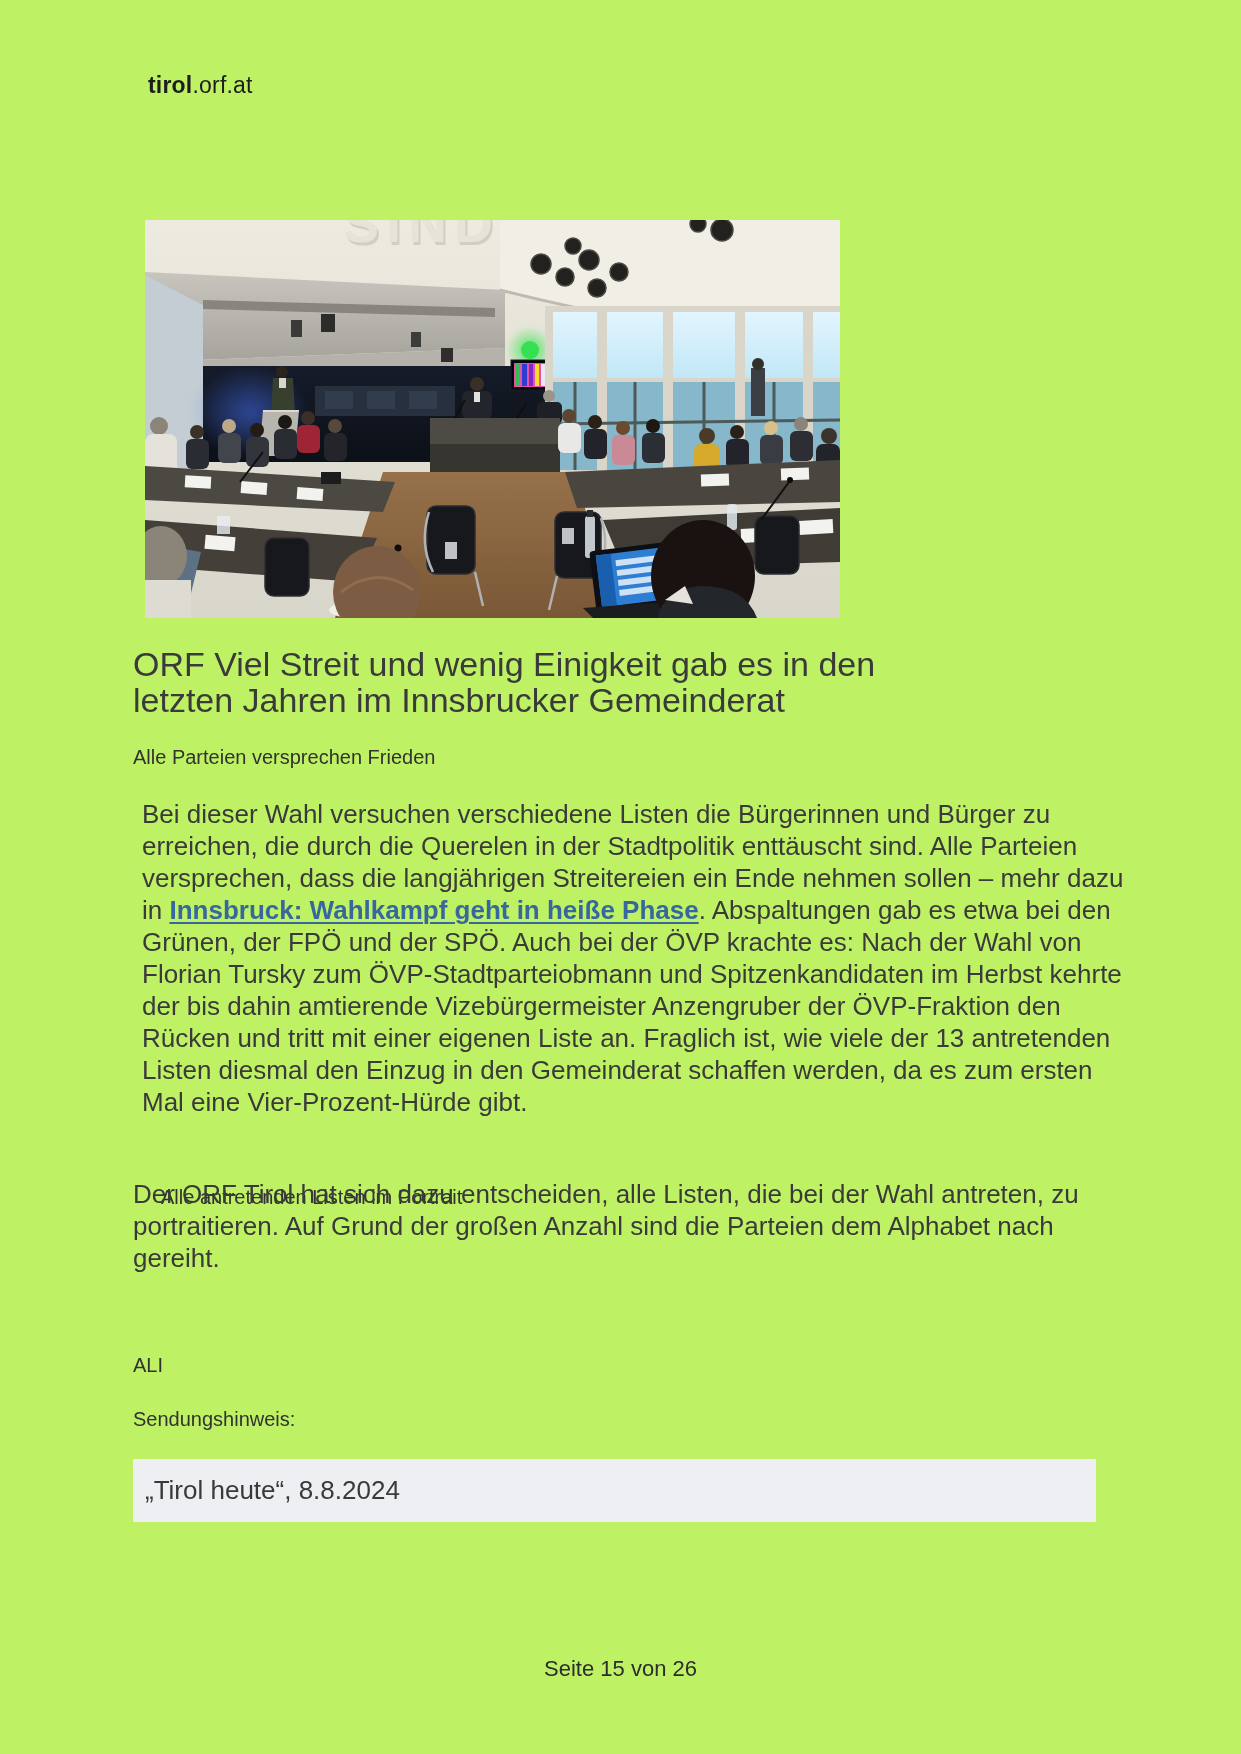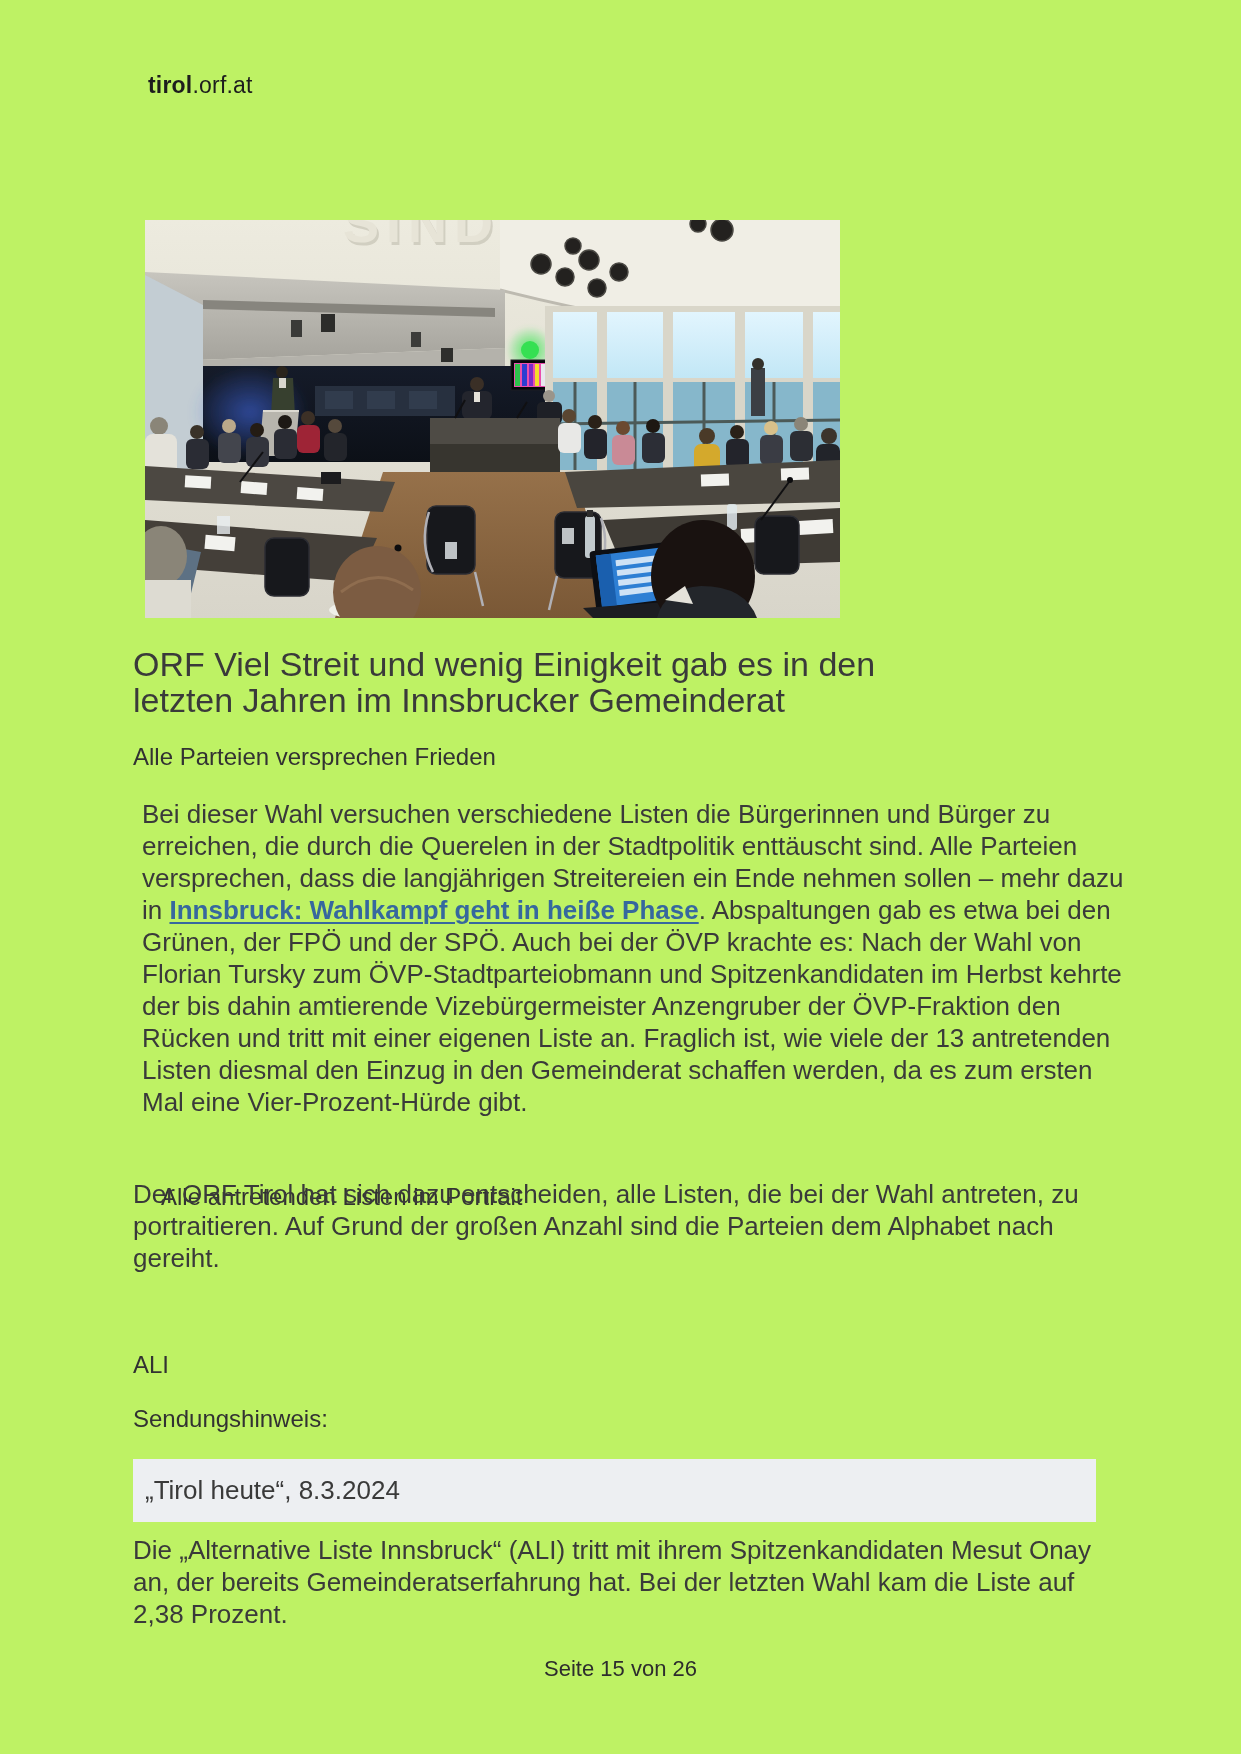--- a/index.html
+++ b/index.html
@@ -5,21 +5,21 @@
   html,body{margin:0;padding:0;background:#ffffff;}
   .page{
     position:relative;width:1241px;height:1754px;background:#bef264;
     font-family:"Liberation Sans","DejaVu Sans",sans-serif;overflow:hidden;
   }
   .brand{position:absolute;left:148px;top:72px;font-size:23px;color:#1d1d1d;letter-spacing:.2px;}
   .brand b{font-weight:700;}
   .photo{position:absolute;left:145px;top:220px;width:695px;height:398px;overflow:hidden;background:#dcdad2;}
   .photo svg{display:block;}
   .caption{position:absolute;left:133px;top:646px;width:800px;font-size:34px;line-height:36px;color:#3a3a3a;}
-  .subhead{position:absolute;left:133px;font-size:24px;line-height:26px;color:#323232;}
+  .subhead{position:absolute;left:133px;font-size:20px;line-height:26px;color:#323232;}
   .sh1{top:744px;}
   .sh2{top:1184px;margin-left:28px;}
   .sh3{top:1352px;}
   .sh4{top:1406px;}
   .para{position:absolute;left:133px;width:985px;font-size:26px;line-height:32px;color:#3a3a3a;margin:0;}
   .p1{top:798px;margin-left:9px;}
   .p2{top:1178px;}
   .p3{top:1534px;}
   .link{color:#36689e;font-weight:700;text-decoration:underline;text-decoration-thickness:2px;text-underline-offset:3px;cursor:pointer;}
   .broadcast-box{
@@ -277,23 +277,22 @@
   <p class="para p1"><span>Bei dieser Wahl versuchen verschiedene Listen die Bürgerinnen und Bürger zu erreichen, die durch die Querelen in der Stadtpolitik enttäuscht sind. Alle Parteien versprechen, dass die langjährigen Streitereien ein Ende nehmen sollen – mehr dazu in </span><a class="link">Innsbruck: Wahlkampf geht in heiße Phase</a><span>. Abspaltungen gab es etwa bei den Grünen, der FPÖ und der SPÖ. Auch bei der ÖVP krachte es: Nach der Wahl von Florian Tursky zum ÖVP-Stadtparteiobmann und Spitzenkandidaten im Herbst kehrte der bis dahin amtierende Vizebürgermeister Anzengruber der ÖVP-Fraktion den Rücken und tritt mit einer eigenen Liste an. Fraglich ist, wie viele der 13 antretenden Listen diesmal den Einzug in den Gemeinderat schaffen werden, da es zum ersten Mal eine Vier-Prozent-Hürde gibt.</span></p>
 
   <div class="subhead sh2">Alle antretenden Listen im Portrait</div>
 
   <p class="para p2">Der ORF Tirol hat sich dazu entscheiden, alle Listen, die bei der Wahl antreten, zu portraitieren. Auf Grund der großen Anzahl sind die Parteien dem Alphabet nach gereiht.</p>
 
   <div class="subhead sh3">ALI</div>
 
   <div class="subhead sh4">Sendungshinweis:</div>
 
-  <div class="broadcast-box">„Tirol heute“, 8.3.2024</div>
-
-  <p class="para p3">Die „Alternative Liste Innsbruck“ (ALI) tritt mit ihrem Spitzenkandidaten Mesut Onay an, der bereits Gemeinderatserfahrung hat. Bei der letzten Wahl kam die Liste auf 2,38 Prozent.</p>
+  <div class="broadcast-box">„Tirol heute“, 8.8.2024</div>
+
 
   <div class="footer">
     <span>Seite</span>
     <b>15</b>
     <span>von</span>
     <b>26</b>
   </div>
 
 </div>
 

